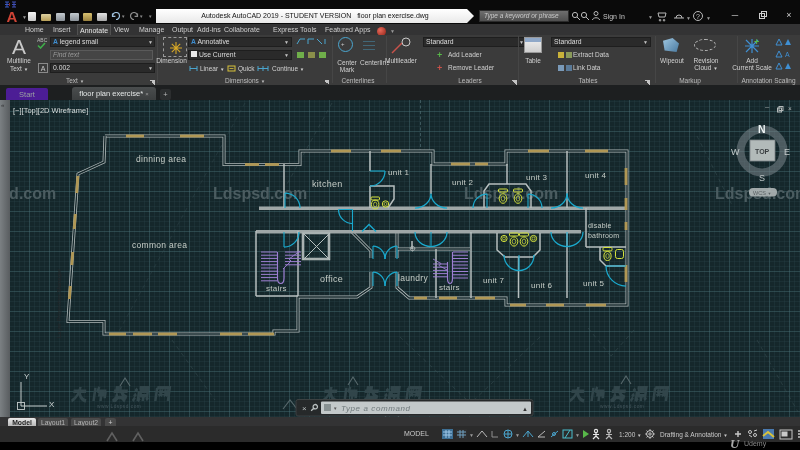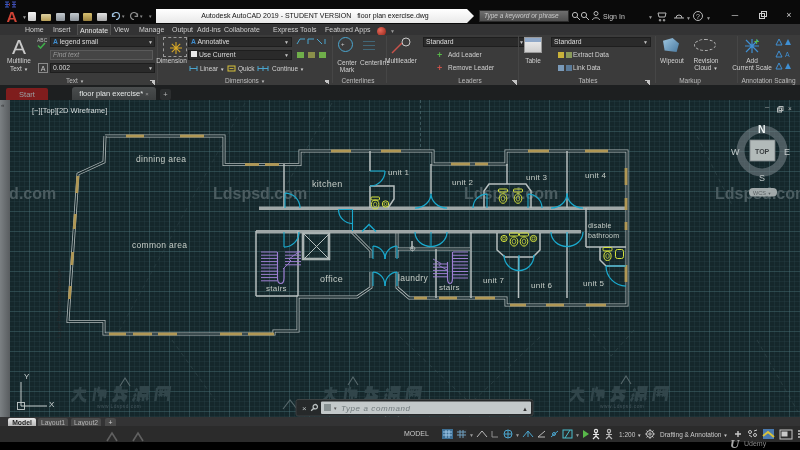--- a/index.html
+++ b/index.html
@@ -247,31 +247,31 @@
       <text x="10" y="7" font-size="7" fill="#3f8fd2">A</text>
     </svg>
   <svg class="abs" style="left:775px;top:27px;" width="20" height="8">
       <path d="M4,1 L7,7 H1 Z" stroke="#3f8fd2" fill="none"></path>
       <path d="M13,1 L16,7 H10 Z" fill="#3f8fd2"></path>
     </svg>
   <div class="pnl-label" style="left:737px;width:63px;">Annotation Scaling</div>
 </div>
 
 <div class="abs" id="filetabs">
-  <div class="ftab" style="left:6px;top:2.5px;width:42px;height:13px;background:#7f1d1d;color:#9aa0a2;line-height:13px;border-radius:2px 2px 0 0;">Start</div>
+  <div class="ftab" style="left:6px;top:2.5px;width:42px;height:13px;background:#4c1d95;color:#9aa0a2;line-height:13px;border-radius:2px 2px 0 0;">Start</div>
   <div class="ftab" style="left:72px;top:1.5px;width:84px;height:14px;background:linear-gradient(#4a4d4e,#3a3d3e);color:#e4e7e7;line-height:14px;border-radius:3px 3px 0 0;">floor plan exercise* <span style="color:#9a9a9a;font-size:6px;">×</span></div>
   <div class="ftab" style="left:160px;top:3.5px;width:11px;height:11px;background:#2c2e2f;color:#b9b9b9;line-height:11px;border-radius:2px;">+</div>
 </div>
 
 <div class="abs" id="canvas"></div>
 <div class="abs" id="palette">
     <span style="position:absolute;left:1px;top:2px;font-size:6px;color:#2e3032;">«</span>
     <div>Layer Properties Manager</div>
   </div>
-<div class="abs" style="left:13px;top:106px;color:#d5dada;font-size:7.5px;margin-left:19px;">[−][Top][2D Wireframe]</div>
+<div class="abs" style="left:13px;top:106px;color:#d5dada;font-size:7.5px;">[−][Top][2D Wireframe]</div>
 <div class="abs" style="left:765px;top:104px;color:#b4bABA;font-size:6px;color:#b4baba;">─</div>
 <svg class="abs" style="left:777px;top:106px;" width="7" height="7">
     <rect x="2" y="0.5" width="4" height="4" stroke="#b4baba" fill="none"></rect>
     <rect x="0.5" y="2" width="4" height="4" stroke="#b4baba" fill="none"></rect>
   </svg>
 <div class="abs" style="left:788px;top:105px;color:#b4baba;font-size:6.5px;">×</div>
 
 <svg class="abs" style="left:10px;top:100px;" width="790" height="317" viewBox="10 100 790 317">
 <path d="M245,103 L118,333" stroke="#3c5156" stroke-width="0.8" stroke-dasharray="4,4" fill="none" opacity="0.45"></path>
 <path d="M332,103 L286,186" stroke="#3c5156" stroke-width="0.9" stroke-dasharray="4,4" fill="none" opacity="0.55"></path>

